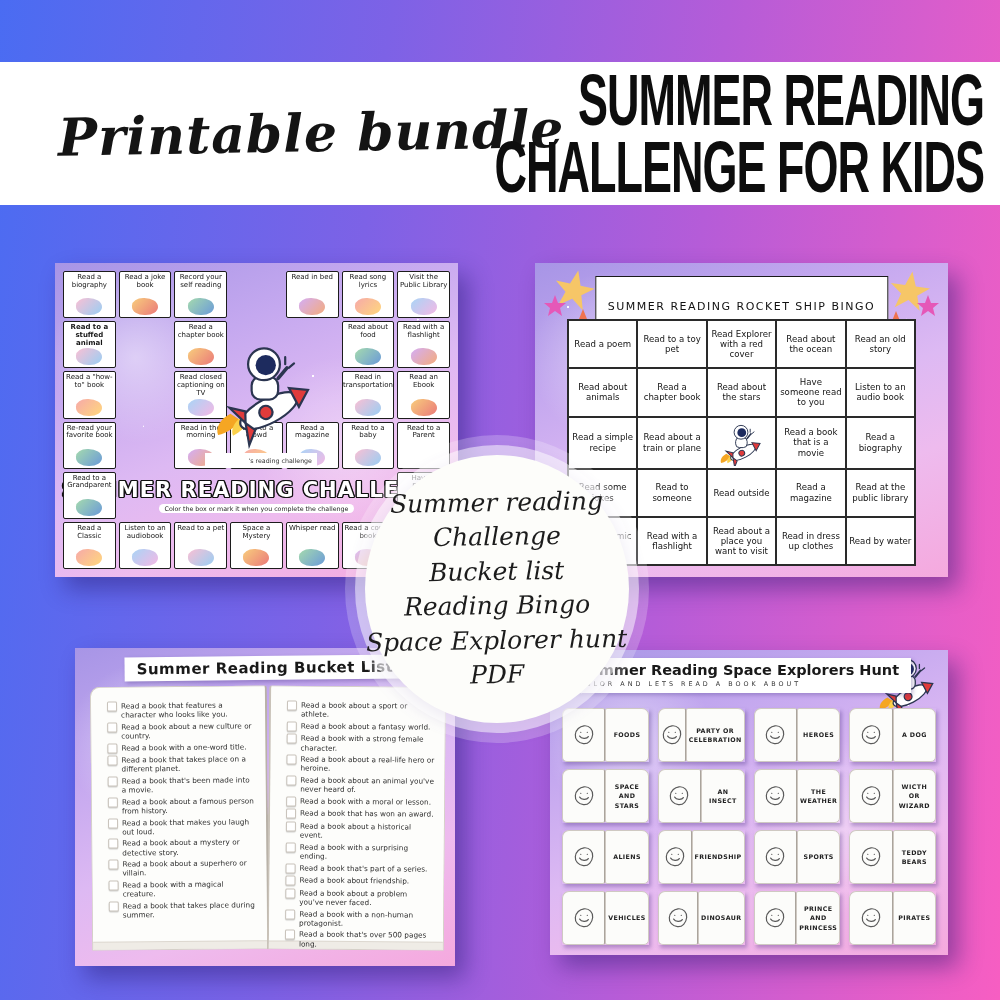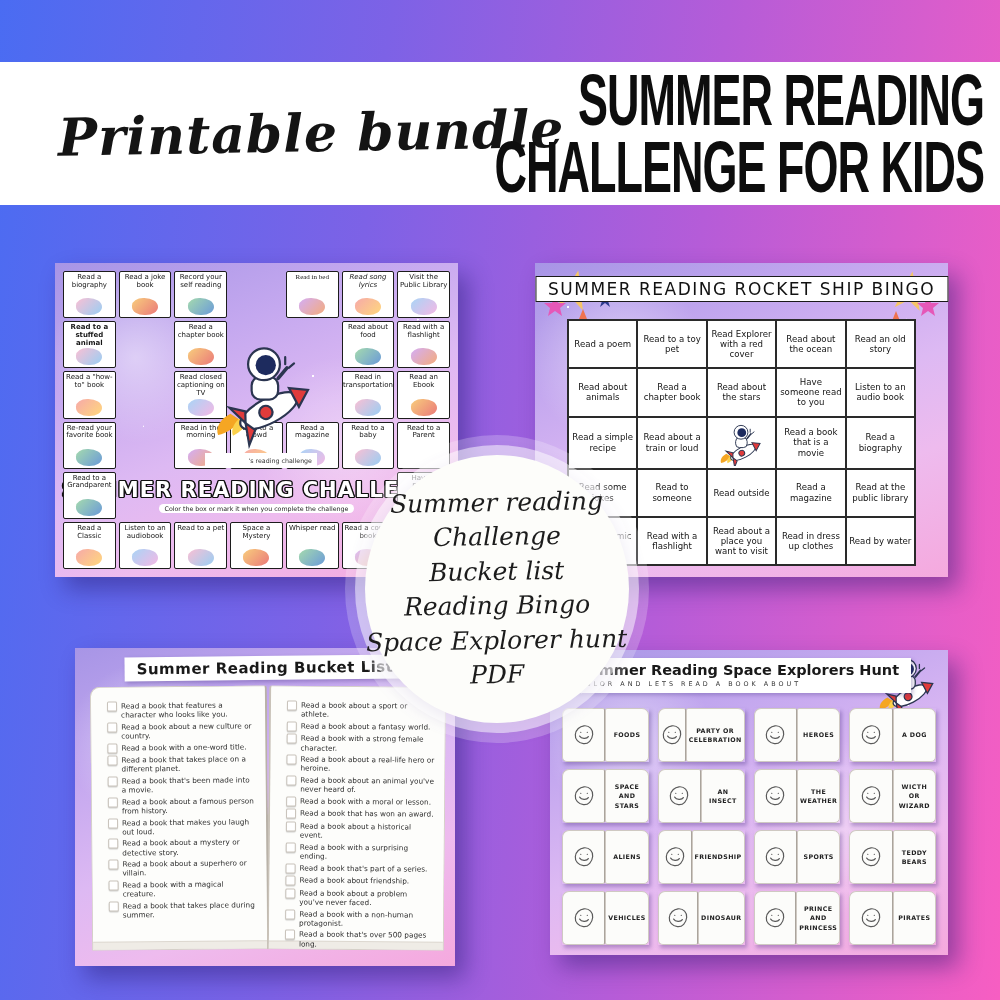--- a/index.html
+++ b/index.html
@@ -49,22 +49,22 @@
       text-shadow:-1.4px 0 #111,1.4px 0 #111,0 -1.4px #111,0 1.4px #111,
                   -1px -1px #111,1px -1px #111,-1px 1px #111,1px 1px #111;}
   .challenge-subtitle{background:#fff;border-radius:6px;padding:1px 6px;font-size:6.3px;color:#222;}
   .challenge-rocket{position:absolute;left:156px;top:62px;width:106px;height:128px;}
   .name-line{position:absolute;left:150px;top:190px;width:112px;height:15px;background:#fff;
       font-size:6.3px;color:#333;display:flex;align-items:center;justify-content:flex-end;padding-right:5px;box-sizing:border-box;}
 
   
   .bingo-card{left:535px;top:263px;width:413px;height:314px;}
   .bingo-title{position:absolute;left:50%;top:13px;transform:translateX(-50%);
-      background:#fff;border:1.5px solid #1a1a1a;padding:2px 12px;
-      font-size:17px;letter-spacing:1.5px;color:#111;white-space:nowrap;}
+      background:#fff;border:1.5px solid #1a1a1a;padding:23px 12px;
+      font-size:11px;letter-spacing:1.5px;color:#111;white-space:nowrap;}
   .bingo-grid{position:absolute;left:32px;right:32px;top:56px;bottom:11px;display:grid;
       grid-template-columns:repeat(5,1fr);grid-template-rows:repeat(5,1fr);
       background:#fff;border:1.5px solid #2a2a2a;}
   .bcell{border:0.8px solid #2a2a2a;display:flex;align-items:center;justify-content:center;
       text-align:center;font-size:8.6px;line-height:1.18;color:#141414;padding:2px;}
   .star-cluster{position:absolute;width:80px;height:64px;}
   .sc-left{left:8px;top:6px;}
   .sc-right{right:8px;top:6px;transform:scaleX(-1);}
 
   
@@ -132,25 +132,25 @@
           <div class="clipart" style="background: linear-gradient(135deg, rgb(249, 184, 207), rgb(142, 201, 242));"></div>
         </div>
         <div class="tile" style="grid-area: 1 / 2;">
           <div class="tile-label">Read a joke book</div>
           <div class="clipart" style="background: linear-gradient(135deg, rgb(247, 200, 110), rgb(232, 106, 106));"></div>
         </div>
         <div class="tile" style="grid-area: 1 / 3;">
           <div class="tile-label">Record your self reading</div>
           <div class="clipart" style="background: linear-gradient(135deg, rgb(155, 214, 165), rgb(90, 143, 212));"></div>
         </div>
-        <div class="tile" style="grid-area: 1 / 5; font-family: Liberation Serif, serif;">
+        <div class="tile" style="grid-area: 1 / 5;">
           <div class="tile-label">Read in bed</div>
           <div class="clipart" style="background: linear-gradient(135deg, rgb(207, 165, 245), rgb(242, 162, 110));"></div>
         </div>
-        <div class="tile" style="grid-area: 1 / 6; font-style: italic;">
+        <div class="tile" style="grid-area: 1 / 6;">
           <div class="tile-label">Read song lyrics</div>
           <div class="clipart" style="background: linear-gradient(135deg, rgb(245, 160, 160), rgb(255, 211, 110));"></div>
         </div>
         <div class="tile" style="grid-area: 1 / 7;">
           <div class="tile-label">Visit the Public Library</div>
           <div class="clipart" style="background: linear-gradient(135deg, rgb(159, 208, 245), rgb(243, 176, 226));"></div>
         </div>
         <div class="tile" style="grid-area: 2 / 1; font-weight: bold;">
           <div class="tile-label">Read to a stuffed animal</div>
           <div class="clipart" style="background: linear-gradient(135deg, rgb(249, 184, 207), rgb(142, 201, 242));"></div>
@@ -290,21 +290,21 @@
         <div class="bcell">Read to a toy pet</div>
         <div class="bcell">Read Explorer with a red cover</div>
         <div class="bcell">Read about the ocean</div>
         <div class="bcell">Read an old story</div>
         <div class="bcell">Read about animals</div>
         <div class="bcell">Read a chapter book</div>
         <div class="bcell">Read about the stars</div>
         <div class="bcell">Have someone read to you</div>
         <div class="bcell">Listen to an audio book</div>
         <div class="bcell">Read a simple recipe</div>
-        <div class="bcell">Read about a train or loud</div>
+        <div class="bcell">Read about a train or plane</div>
         <div class="bcell">
           <svg viewBox="0 0 120 120" width="46" height="46">
  <g>
   <path d="M22 88 C10 94 5 104 8 112 C18 110 27 104 33 95 Z" fill="#f5a623"></path>
   <path d="M34 92 C26 98 22 106 25 113 C33 109 39 103 43 96 Z" fill="#fbd14b"></path>
   <g transform="rotate(-28 62 82)">
    <ellipse cx="64" cy="86" rx="36" ry="14" fill="#ffffff" stroke="#2b3550" stroke-width="2.5"></ellipse>
    <path d="M96 74 L114 86 L96 98 Z" fill="#e03b3b" stroke="#2b3550" stroke-width="2.5"></path>
    <path d="M40 74 L26 62 L34 86 Z" fill="#e03b3b" stroke="#2b3550" stroke-width="2.5"></path>
    <path d="M40 98 L26 110 L34 86 Z" fill="#e03b3b" stroke="#2b3550" stroke-width="2.5"></path>

